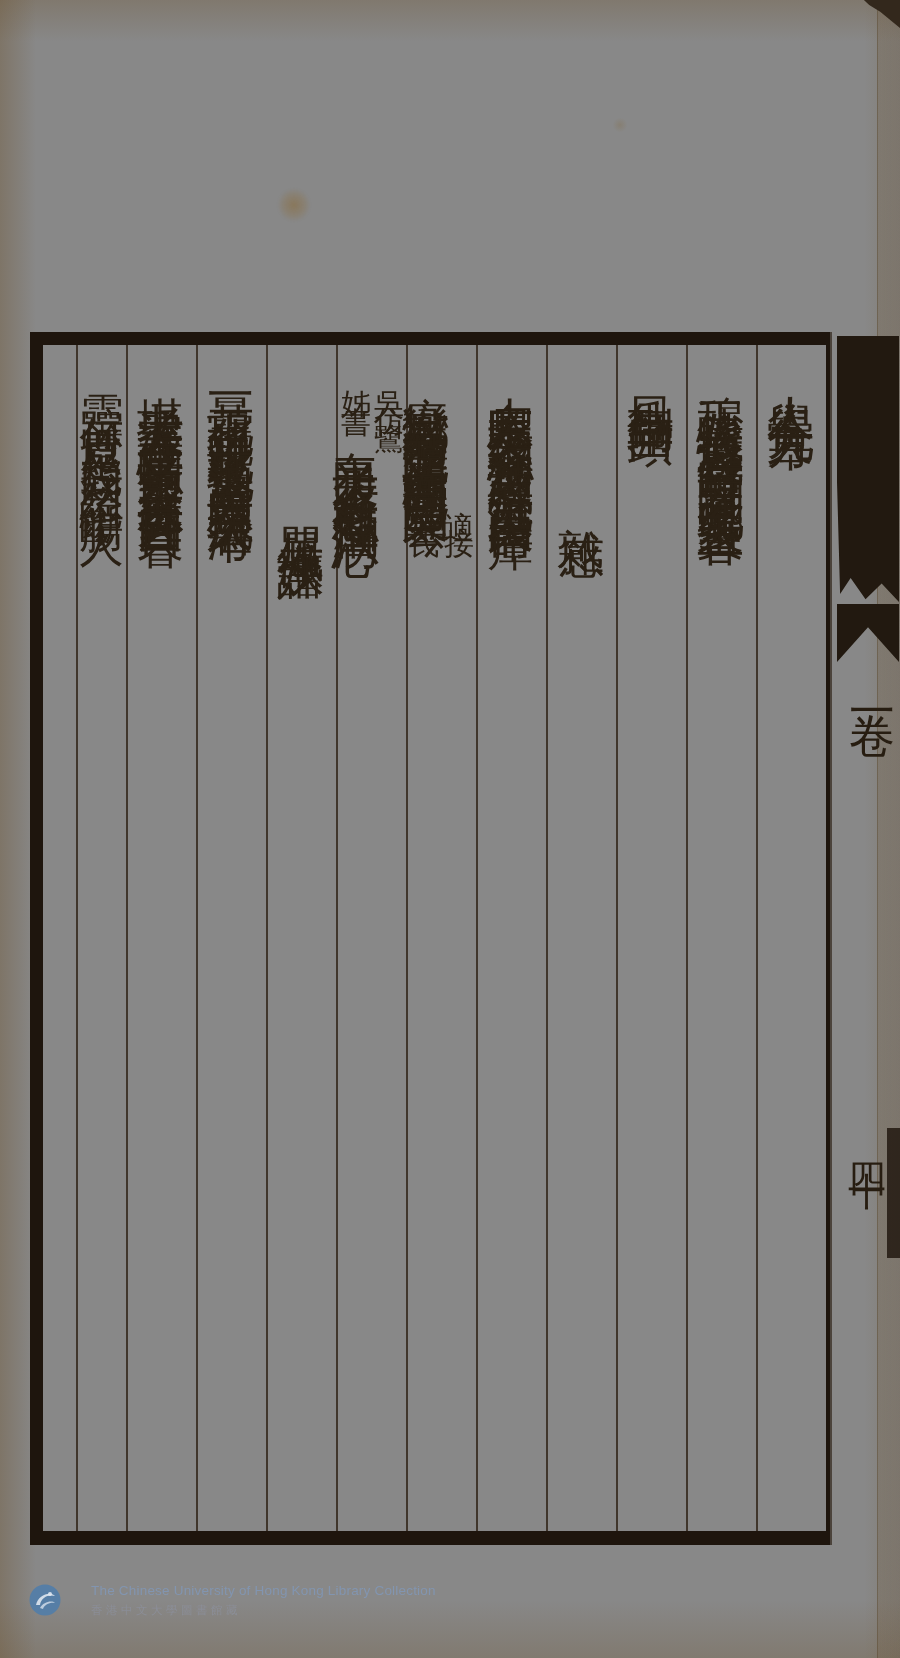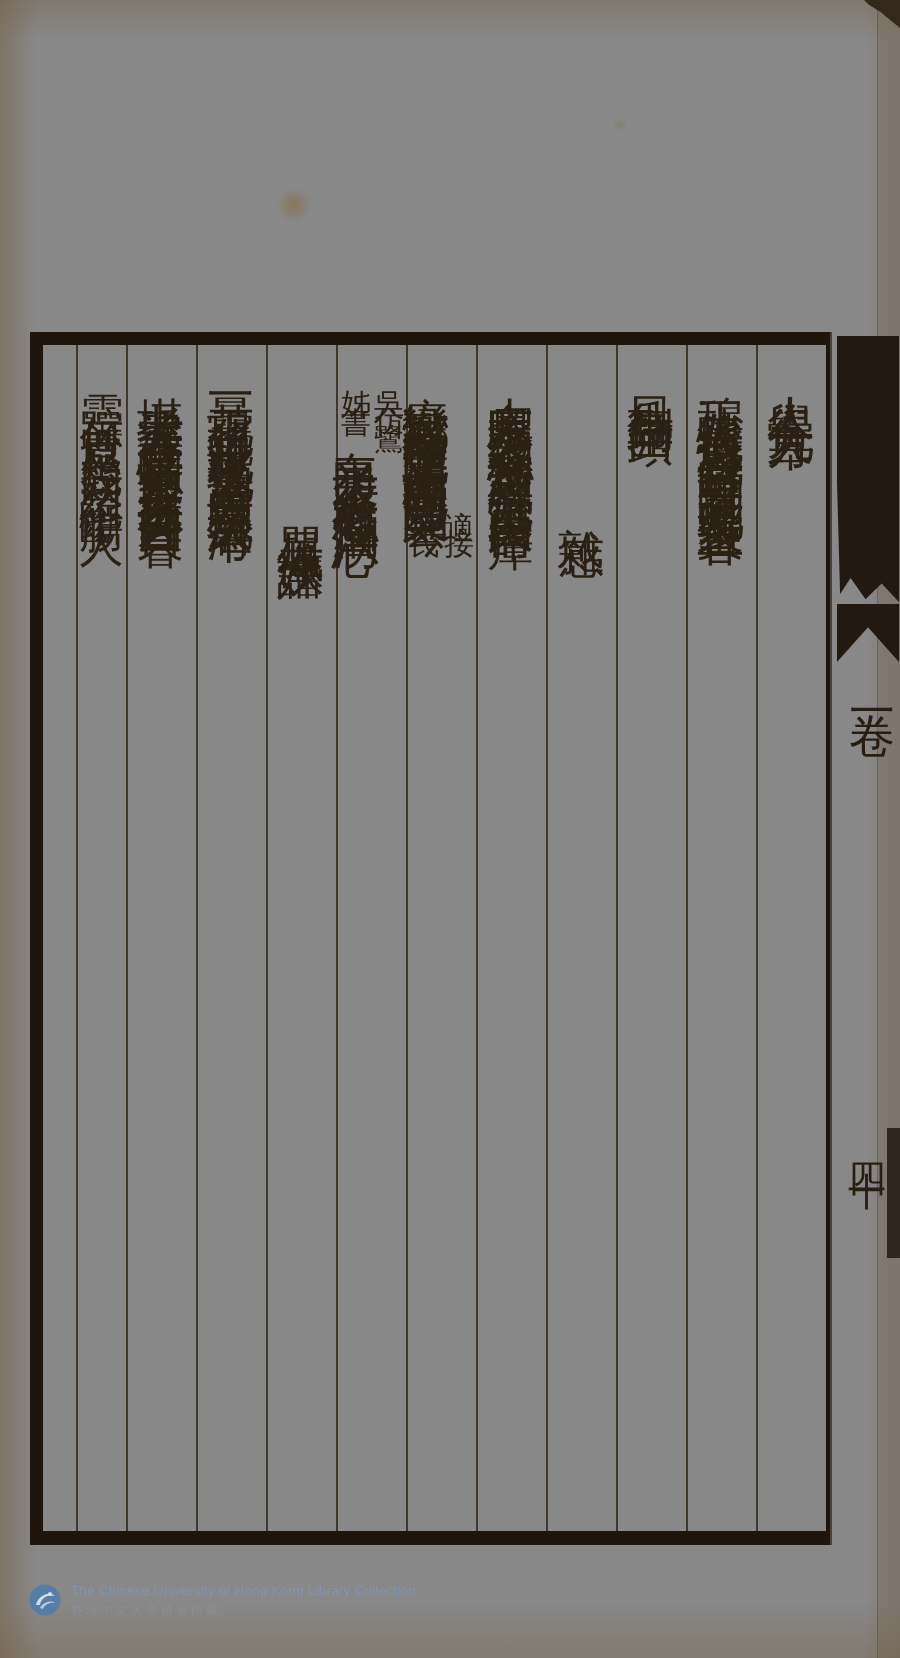--- a/index.html
+++ b/index.html
@@ -47,21 +47,21 @@
   .fishtail{position:absolute;left:5px;top:272px;width:62px;height:58px;background:#221910;
     clip-path:polygon(0 0,100% 0,100% 100%,50% 40%,0 100%);}
   .vol{position:absolute;left:9px;top:346px;writing-mode:vertical-rl;text-orientation:upright;
     font-size:46px;letter-spacing:10px;color:#271d11;}
   .pn-patch{position:absolute;left:55px;top:796px;width:15px;height:130px;background:rgba(30,21,12,.82);}
   .pn{position:absolute;left:9px;top:802px;writing-mode:vertical-rl;text-orientation:upright;
     font-size:38px;letter-spacing:8px;color:#271d11;}
 
   
   .watermark{position:absolute;left:28px;top:1583px;display:flex;align-items:flex-start;gap:9px;}
-  .wm-text{display:flex;flex-direction:column;}
+  .wm-text{display:flex;flex-direction:column;margin-left:20px;}
   .wm-line1{font-family:"Liberation Sans","DejaVu Sans",sans-serif;font-size:13.5px;
     color:#8295b0;letter-spacing:.2px;}
   .wm-line2{font-size:11.5px;color:#8b8e97;letter-spacing:3.5px;margin-top:5px;}
 </style>
 </head>
 <body>
 
 <div class="page">
   <div class="vignette"></div>
   <div class="stain"></div>

